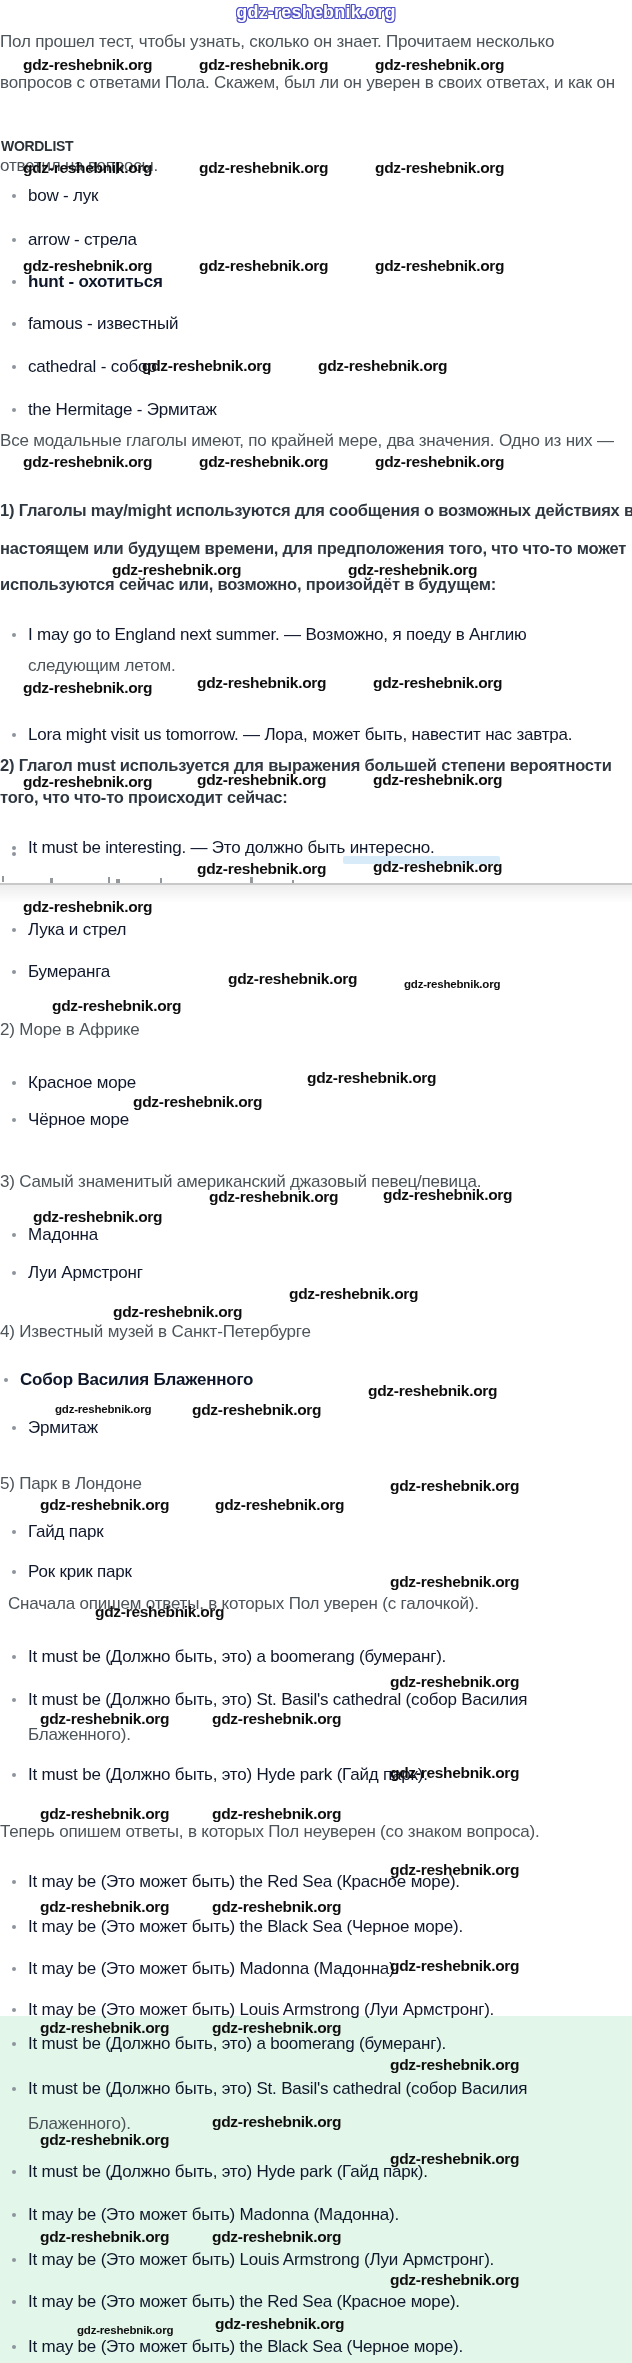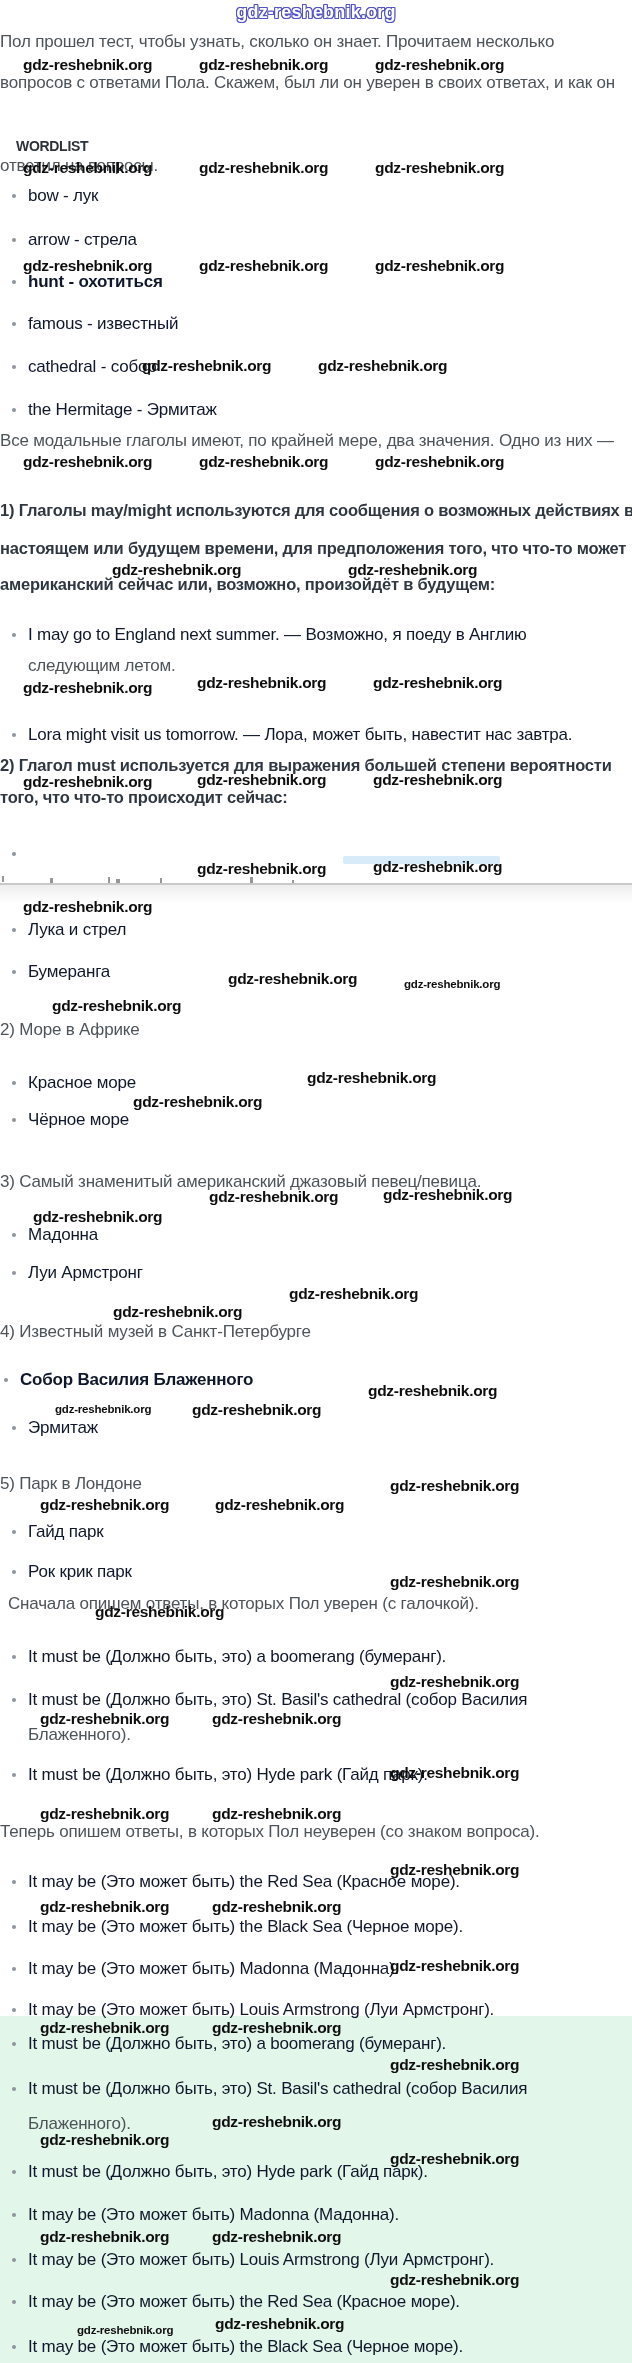--- a/index.html
+++ b/index.html
@@ -49,21 +49,21 @@
     <div class="blk mark" style="left: 250px; top: 877px; width: 3px; height: 6px;"></div>
     <div class="blk mark" style="left: 292px; top: 880px; width: 2px; height: 3px;"></div>
     <div class="blk dot" style="left: 12px; top: 852px; width: 4px; height: 4px;"></div>
     <div class="blk wmtop" style="left: 0px; top: 2px; width: 632px;">gdz-reshebnik.org</div>
     <div class="blk p" style="left: 0px; top: 32px;">Пол прошел тест, чтобы узнать, сколько он знает. Прочитаем несколько</div>
     <div class="blk wm" style="left: 23px; top: 55px;">gdz-reshebnik.org</div>
     <div class="blk wm" style="left: 199px; top: 55px;">gdz-reshebnik.org</div>
     <div class="blk wm" style="left: 375px; top: 55px;">gdz-reshebnik.org</div>
     <div class="blk p" style="left: 0px; top: 73px;">вопросов с ответами Пола. Скажем, был ли он уверен в своих ответах, и как он</div>
     <div class="blk p" style="left: 0px; top: 108px; margin-top: 48px;">ответил на вопросы.</div>
-    <div class="blk hw" style="left: 8px; top: 136px; padding-left: 8px;">WORDLIST</div>
+    <div class="blk hw" style="left: 1px; top: 136px;">WORDLIST</div>
     <div class="blk wm" style="left: 23px; top: 158px;">gdz-reshebnik.org</div>
     <div class="blk wm" style="left: 199px; top: 158px;">gdz-reshebnik.org</div>
     <div class="blk wm" style="left: 375px; top: 158px;">gdz-reshebnik.org</div>
     <div class="blk bullet" style="left: 28px; top: 186px;"><span class="bdot"></span><span>bow - лук</span></div>
     <div class="blk bullet" style="left: 28px; top: 230px;"><span class="bdot"></span><span>arrow - стрела</span></div>
     <div class="blk wm" style="left: 23px; top: 256px;">gdz-reshebnik.org</div>
     <div class="blk wm" style="left: 199px; top: 256px;">gdz-reshebnik.org</div>
     <div class="blk wm" style="left: 375px; top: 256px;">gdz-reshebnik.org</div>
     <div class="blk bullet" style="left: 28px; top: 272px; font-weight: bold;"><span class="bdot"></span><span>hunt - охотиться</span></div>
     <div class="blk bullet" style="left: 28px; top: 314px;"><span class="bdot"></span><span>famous - известный</span></div>
@@ -72,32 +72,33 @@
     <div class="blk wm" style="left: 318px; top: 356px;">gdz-reshebnik.org</div>
     <div class="blk bullet" style="left: 28px; top: 400px;"><span class="bdot"></span><span>the Hermitage - Эрмитаж</span></div>
     <div class="blk p" style="left: 0px; top: 431px;">Все модальные глаголы имеют, по крайней мере, два значения. Одно из них —</div>
     <div class="blk wm" style="left: 23px; top: 452px;">gdz-reshebnik.org</div>
     <div class="blk wm" style="left: 199px; top: 452px;">gdz-reshebnik.org</div>
     <div class="blk wm" style="left: 375px; top: 452px;">gdz-reshebnik.org</div>
     <div class="blk h" style="left: 0px; top: 500px;">1) Глаголы may/might используются для сообщения о возможных действиях в</div>
     <div class="blk h" style="left: 0px; top: 538px;">настоящем или будущем времени, для предположения того, что что-то может</div>
     <div class="blk wm" style="left: 112px; top: 560px;">gdz-reshebnik.org</div>
     <div class="blk wm" style="left: 348px; top: 560px;">gdz-reshebnik.org</div>
-    <div class="blk h" style="left: 0px; top: 574px;">американский сейчас или, возможно, произойдёт в будущем:</div>
+    <div class="blk h" style="left: 0px; top: 574px;">используются сейчас или, возможно, произойдёт в будущем:</div>
     <div class="blk bullet" style="left: 28px; top: 625px;"><span class="bdot"></span><span>I may go to England next summer. — Возможно, я поеду в Англию</span></div>
     <div class="blk cont" style="left: 28px; top: 656px;">следующим летом.</div>
     <div class="blk wm" style="left: 23px; top: 678px;">gdz-reshebnik.org</div>
     <div class="blk wm" style="left: 197px; top: 673px;">gdz-reshebnik.org</div>
     <div class="blk wm" style="left: 373px; top: 673px;">gdz-reshebnik.org</div>
     <div class="blk bullet" style="left: 28px; top: 696px; margin-top: 29px;"><span class="bdot"></span><span>Lora might visit us tomorrow. — Лора, может быть, навестит нас завтра.</span></div>
     <div class="blk h" style="left: 0px; top: 755px;">2) Глагол must используется для выражения большей степени вероятности</div>
     <div class="blk wm" style="left: 23px; top: 772px;">gdz-reshebnik.org</div>
     <div class="blk wm" style="left: 197px; top: 770px;">gdz-reshebnik.org</div>
     <div class="blk wm" style="left: 373px; top: 770px;">gdz-reshebnik.org</div>
     <div class="blk h" style="left: 0px; top: 787px;">того, что что-то происходит сейчас:</div>
+    <div class="blk bullet" style="left: 28px; top: 838px;"><span class="bdot"></span><span>It must be interesting. — Это должно быть интересно.</span></div>
     <div class="blk wm" style="left: 197px; top: 859px;">gdz-reshebnik.org</div>
     <div class="blk wm" style="left: 373px; top: 857px;">gdz-reshebnik.org</div>
     <div class="blk wm" style="left: 23px; top: 897px;">gdz-reshebnik.org</div>
     <div class="blk bullet" style="left: 28px; top: 920px;"><span class="bdot"></span><span>Лука и стрел</span></div>
     <div class="blk bullet" style="left: 28px; top: 962px;"><span class="bdot"></span><span>Бумеранга</span></div>
     <div class="blk wm" style="left: 228px; top: 969px;">gdz-reshebnik.org</div>
     <div class="blk wmsm" style="left: 404px; top: 974px;">gdz-reshebnik.org</div>
     <div class="blk wm" style="left: 52px; top: 996px;">gdz-reshebnik.org</div>
     <div class="blk p" style="left: 0px; top: 1020px;">2) Море в Африке</div>
     <div class="blk bullet" style="left: 28px; top: 1073px;"><span class="bdot"></span><span>Красное море</span></div>

